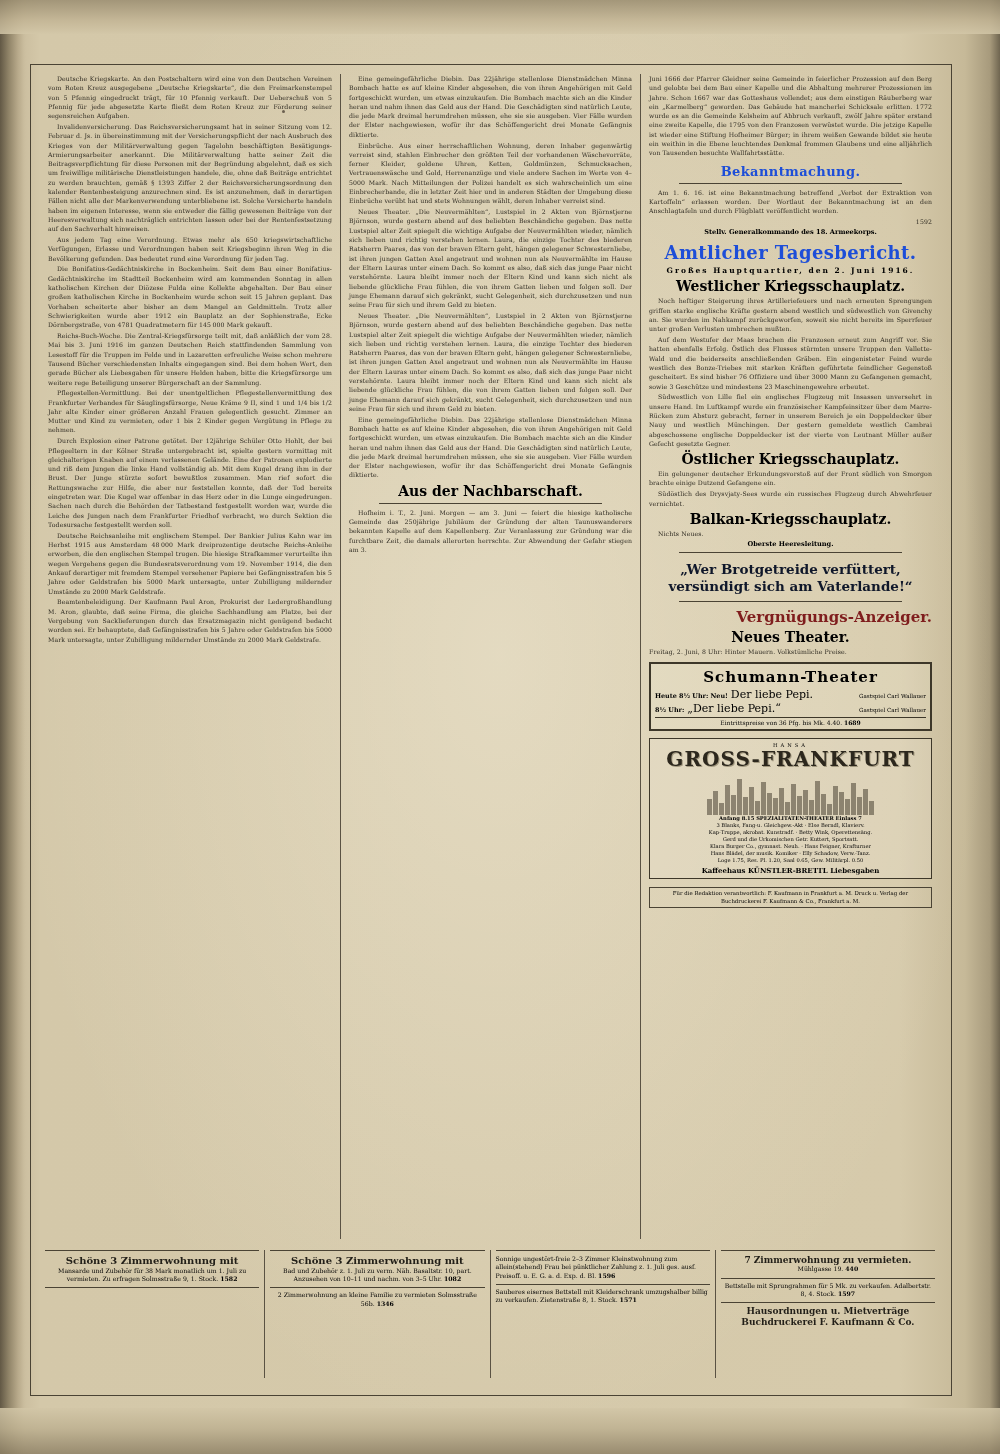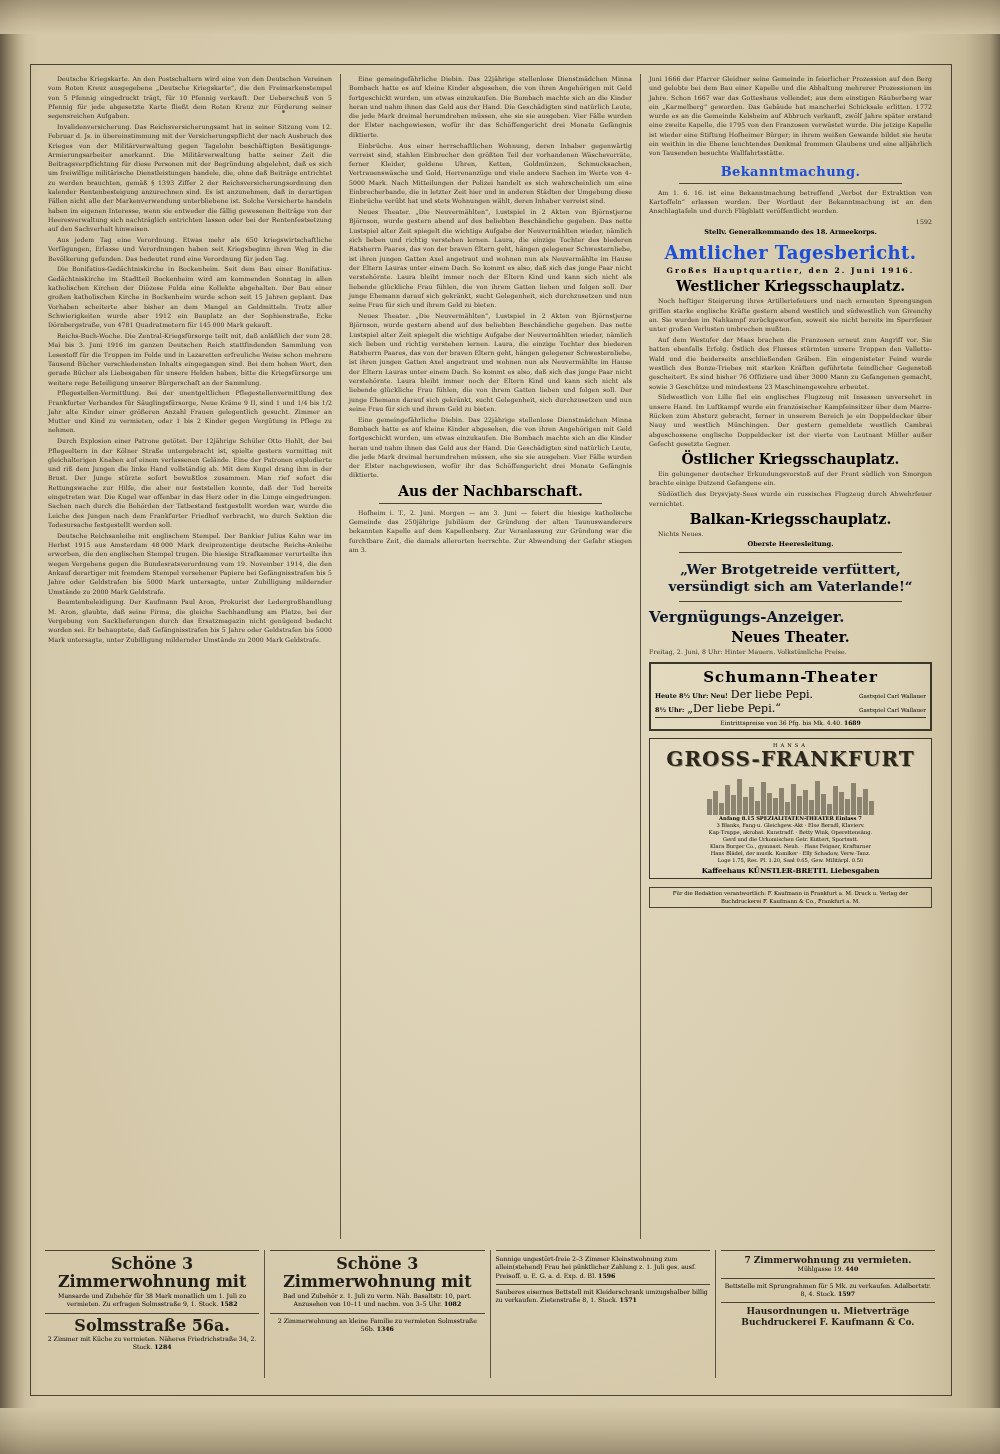--- a/index.html
+++ b/index.html
@@ -66,21 +66,21 @@
   .h-amtlich{font-size:18px;}
   .h-sub{font-size:14px;font-weight:bold;text-align:center;margin:3px 0 2px;}
   .h-sub2{font-size:7.5px;font-weight:bold;text-align:center;margin:2px 0 2px;letter-spacing:2px;}
   .rule{border:0;border-top:1px solid #4a4334;margin:4px 30px;}
   .sig{text-align:center;font-weight:bold;font-size:6.6px;margin-top:2px;}
   .slogan{
     text-align:center;font-weight:bold;font-size:13.5px;line-height:1.25;
     margin:8px 0 6px;color:#0f172a;
   }
   .anzeiger{
-    text-align:left;font-weight:bold;font-size:15px;margin:6px 0 2px;color:#0f172a;
+    text-align:right;font-weight:bold;font-size:15px;margin:6px 0 2px;color:#7f1d1d;
   }
   
   .ad-theater{
     border:2px solid #3d3729;margin:6px 0 0;padding:3px 4px;background:rgba(255,252,240,.12);
   }
   .ad-title{
     text-align:center;font-weight:bold;font-size:15px;letter-spacing:1px;margin:1px 0 2px;
   }
   .ad-row{display:flex;align-items:baseline;font-size:6.4px;gap:3px;margin:1px 0;}
   .ad-row .when{font-weight:bold;white-space:nowrap;}
@@ -109,21 +109,21 @@
   }
   
   .classifieds{
     position:absolute;left:18px;top:1200px;width:900px;height:128px;
     display:flex;
   }
   .cc{flex:1;padding:0 5px;box-sizing:border-box;}
   .cc + .cc{border-left:1px solid #5a5243;}
   .cl-block{margin-bottom:4px;}
   .cl-head{
-    font-weight:bold;font-size:16px;text-align:center;line-height:1.15;color:#221f18;
+    font-weight:bold;font-size:10px;text-align:center;line-height:1.15;color:#221f18;
   }
   .cl-head.sm{font-size:9px;}
   .cl-body{font-size:6.2px;line-height:1.35;text-align:center;}
   .cl-body.left{text-align:left;}
   .num{font-weight:bold;}
   .hr2{border:0;border-top:1px solid #4a4334;margin:3px 0;}
   .topline{border:0;border-top:1px solid #4a4334;margin:0 0 4px 0;}
   .dot{position:absolute;left:260px;top:60px;width:3px;height:3px;background:#6b6050;border-radius:50%;}
 </style>
 </head>
@@ -285,27 +285,20 @@
     <div class="cc">
       <hr class="topline">
       <div class="cl-block">
         <div class="cl-head">Schöne 3 Zimmerwohnung mit</div>
         <div class="cl-body">
           <span>Mansarde und Zubehör für 38 Mark monatlich um 1. Juli zu vermieten. Zu erfragen Solmsstraße 9, 1. Stock.</span>
           <span class="num">1582</span>
         </div>
       </div>
       <hr class="hr2">
-      <div class="cl-block">
-        <div class="cl-head">Solmsstraße 56a.</div>
-        <div class="cl-body">
-          <span>2 Zimmer mit Küche zu vermieten. Näheres Friedrichstraße 34, 2. Stock.</span>
-          <span class="num">1284</span>
-        </div>
-      </div>
     </div>
 
     <div class="cc">
       <hr class="topline">
       <div class="cl-block">
         <div class="cl-head">Schöne 3 Zimmerwohnung mit</div>
         <div class="cl-body">
           <span>Bad und Zubehör z. 1. Juli zu verm. Näh. Basaltstr. 10, part. Anzusehen von 10–11 und nachm. von 3–5 Uhr.</span>
           <span class="num">1082</span>
         </div>

